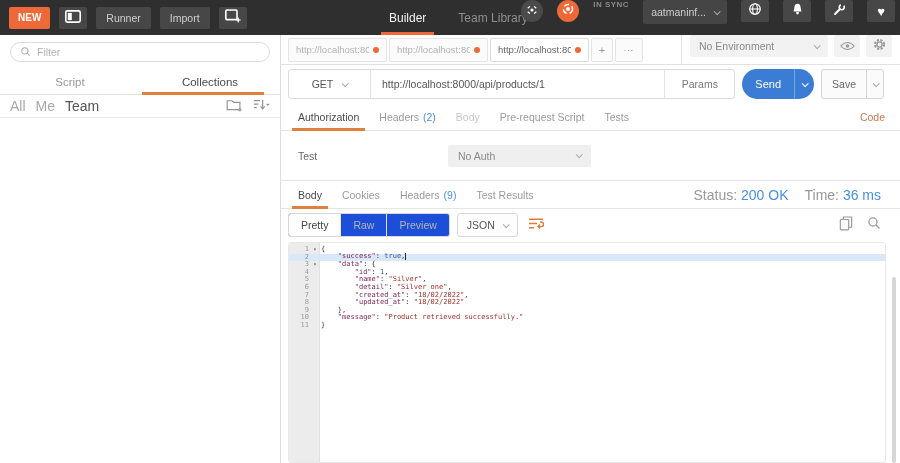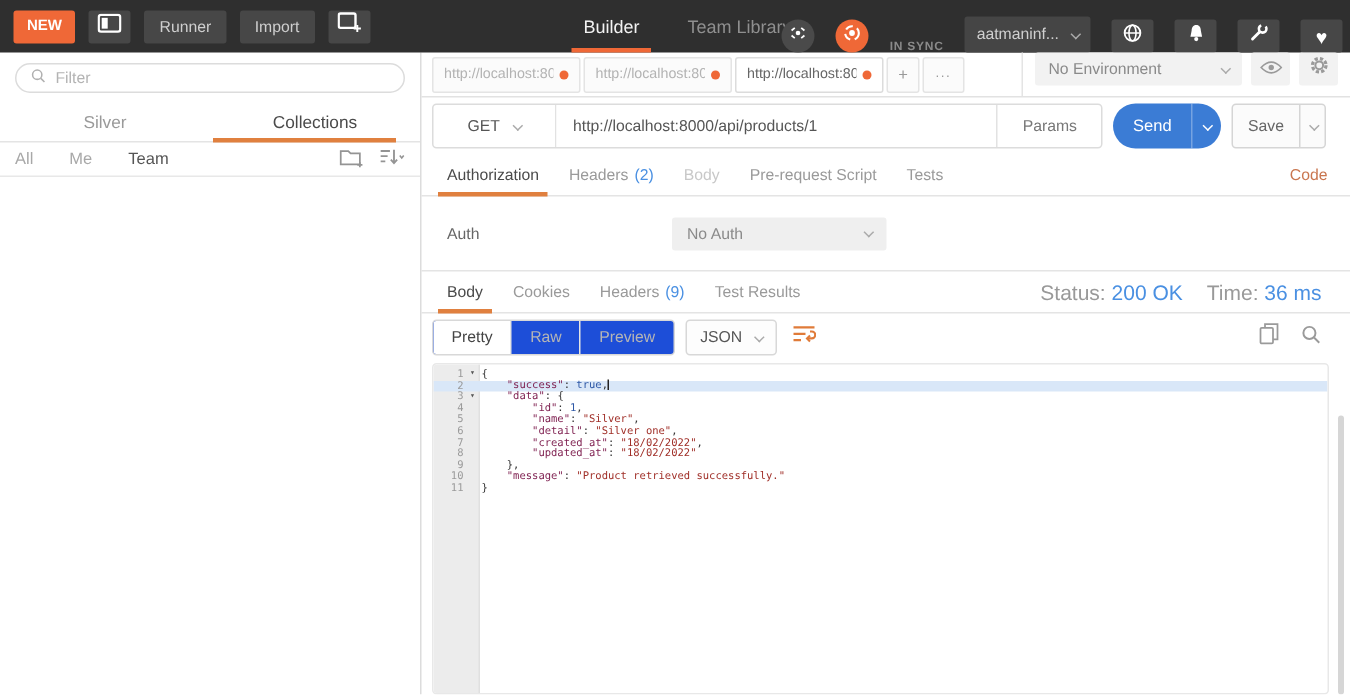--- a/index.html
+++ b/index.html
@@ -18,21 +18,21 @@
   .tb-iconbtn { background:#474747; width:28px; height:22px; border-radius:2px;
     display:flex; align-items:center; justify-content:center; }
   .tb-tabs { position:absolute; left:385px; top:0; height:35px; display:flex;
     align-items:center; gap:24px; }
   .tb-tab { font-size:12px; color:#8f8f8f; height:35px; display:flex;
     align-items:center; position:relative; padding:0 4px; }
   .tb-tab.active { color:#f2f2f2; }
   .tb-tab.active::after { content:""; position:absolute; left:-4px; right:-4px;
     bottom:0; height:3px; background:#ef6837; }
   .tb-right { position:absolute; right:5px; top:0; height:35px; display:flex;
-    align-items:flex-end; gap:14px; }
+    align-items:flex-start; gap:14px; }
   .circ { width:22px; height:22px; border-radius:50%; display:flex;
     align-items:center; justify-content:center; }
   .circ.gray { background:#4a4a4a; }
   .circ.orange { background:#ef6837; }
   .insync { font-size:8px; font-weight:bold; color:#8a8a8a; letter-spacing:.5px; }
   .user-btn { background:#454545; color:#cfcfcf; font-size:10.5px; height:24px;
     padding:0 8px; border-radius:2px; display:flex; align-items:center; gap:8px; }
 
   .chev { display:inline-block; width:5px; height:5px; border-right:1.5px solid #8a8a8a;
     border-bottom:1.5px solid #8a8a8a; transform:rotate(45deg) translateY(-1px); }
@@ -51,22 +51,22 @@
     display:flex; align-items:center; padding:0 9px; gap:6px; }
   .filter-box input { border:none; outline:none; font-size:10.5px; color:#777;
     width:100%; font-family:inherit; background:transparent; }
   .filter-box input::placeholder { color:#b3b3b3; }
   .side-tabs { display:flex; height:26px; border-bottom:1px solid #e4e4e4; }
   .side-tab { flex:1; display:flex; align-items:center; justify-content:center;
     font-size:11.5px; color:#9a9a9a; position:relative; }
   .side-tab.active { color:#4a4a4a; }
   .side-tab.active::after { content:""; position:absolute; left:2px; right:16px;
     bottom:-1px; height:3px; background:#e0803f; }
-  .scope-row { height:23px; display:flex; align-items:center; gap:24px;
-    padding:0 10px; border-bottom:1px solid #e8e8e8; font-size:11px; }
+  .scope-row { height:23px; display:flex; align-items:center; gap:10px;
+    padding:0 10px; border-bottom:1px solid #e8e8e8; font-size:14px; }
   .scope { color:#a8a8a8; }
   .scope.active { color:#555; }
   .scope-icons { margin-left:auto; display:flex; align-items:center; gap:10px; }
 
   
   .row-tabs { height:30px; display:flex; align-items:center;
     border-bottom:1px solid #e2e2e2; padding-left:7px; flex-shrink:0; }
   .url-tab { width:99px; height:24px; border:1px solid #e4e4e4; border-radius:2px;
     background:#fbfbfb; display:flex; align-items:center; padding:0 7px; gap:4px;
     margin-right:2px; }
@@ -270,21 +270,21 @@
           <span>
             <svg width="11" height="11" viewBox="0 0 16 16">
                 <circle cx="7" cy="7" r="4.5" fill="none" stroke="#b0b0b0" stroke-width="1.5"></circle>
                 <line x1="10.5" y1="10.5" x2="14" y2="14" stroke="#b0b0b0" stroke-width="1.5"></line>
               </svg>
           </span>
           <input placeholder="Filter" style="">
         </div>
       </div>
       <div class="side-tabs">
-        <div class="side-tab">Silver</div>
+        <div class="side-tab">Script</div>
         <div class="side-tab active">Collections</div>
       </div>
       <div class="scope-row">
         <span class="scope">All</span>
         <span class="scope">Me</span>
         <span class="scope active">Team</span>
         <span class="scope-icons">
           <span>
             <svg width="17" height="14" viewBox="0 0 22 17">
                 <path d="M1.5 3 H8 L10 5 H18 V14.5 H1.5 Z" fill="none" stroke="#949494" stroke-width="1.5"></path>
@@ -377,21 +377,21 @@
           <span>Headers</span>
           <span class="count">(2)</span>
         </div>
         <div class="ptab dim">Body</div>
         <div class="ptab">Pre-request Script</div>
         <div class="ptab">Tests</div>
         <div class="code-link">Code</div>
       </div>
 
       <div class="auth-sec">
-        <div class="auth-label">Auth</div>
+        <div class="auth-label">Test</div>
         <div class="auth-select">
           <span>No Auth</span>
           <i class="chev light"></i>
         </div>
       </div>
 
       <div class="resp-sec">
         <div class="tabs-line">
           <div class="ptab active">Body</div>
           <div class="ptab">Cookies</div>

